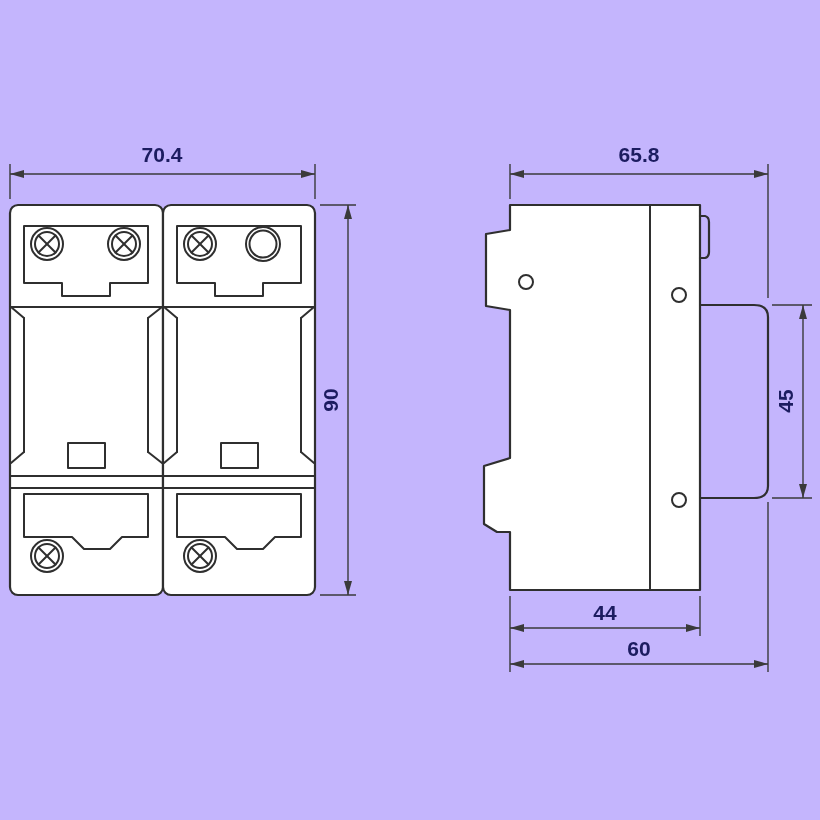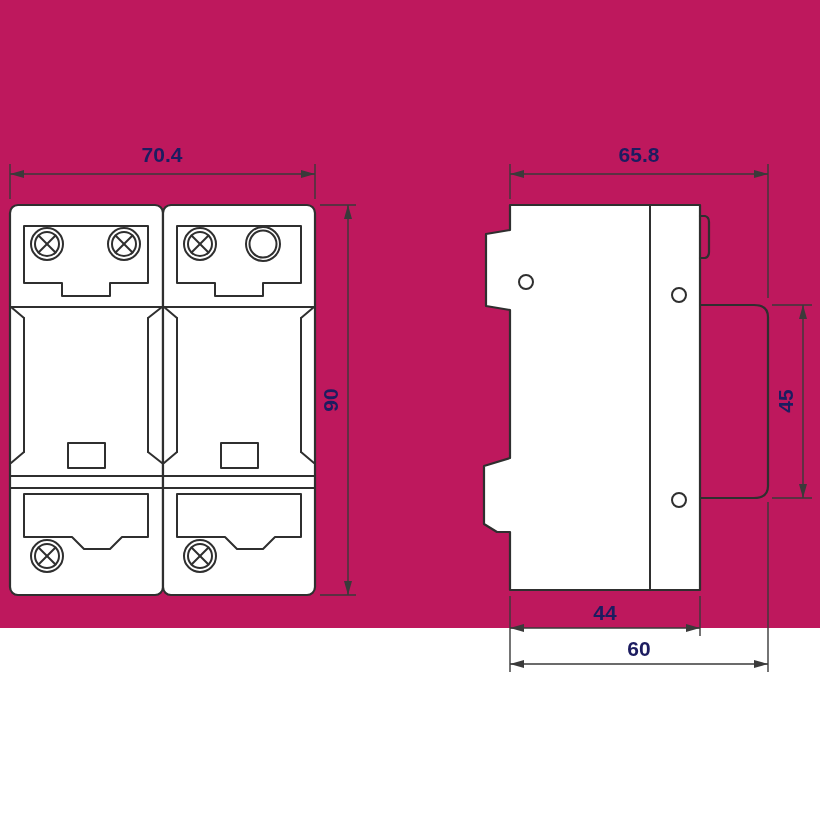--- a/index.html
+++ b/index.html
@@ -5,22 +5,22 @@
   html, body {
     margin: 0;
     padding: 0;
     background: #ffffff;
     width: 820px;
     height: 820px;
     font-family: "Liberation Sans", sans-serif;
   }
   .canvas-wrap {
     width: 820px;
-    height: 628px;
-    background: #be185d;
+    height: 820px;
+    background: #c4b5fd;
   }
   svg { display: block; }
   .part { fill: none; stroke-width: 2.2; stroke-linejoin: round; stroke-linecap: round; }
   .part-fill { fill: #ffffff; stroke-width: 2.2; stroke-linejoin: round; }
   .thin { fill: none; stroke-width: 2; stroke-linejoin: round; stroke-linecap: round; }
   .dim { fill: none; stroke-width: 1.4; }
   .ext { fill: none; stroke-width: 1.4; }
   .dim-label {
     font-family: "Liberation Sans", sans-serif;
     font-size: 21px;

